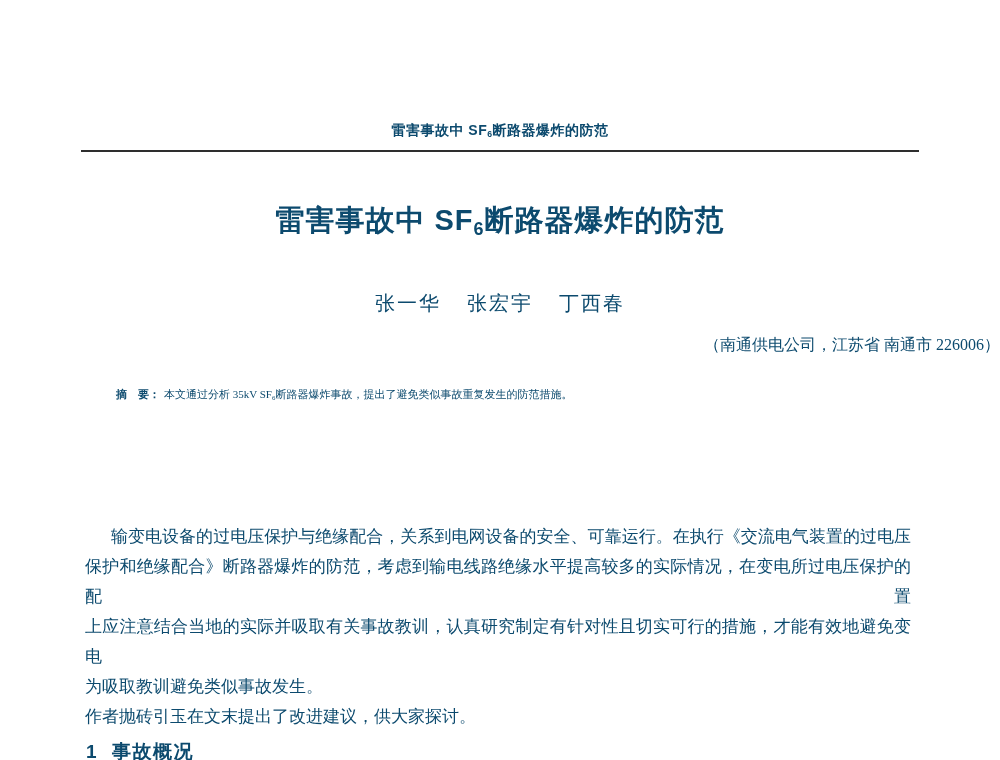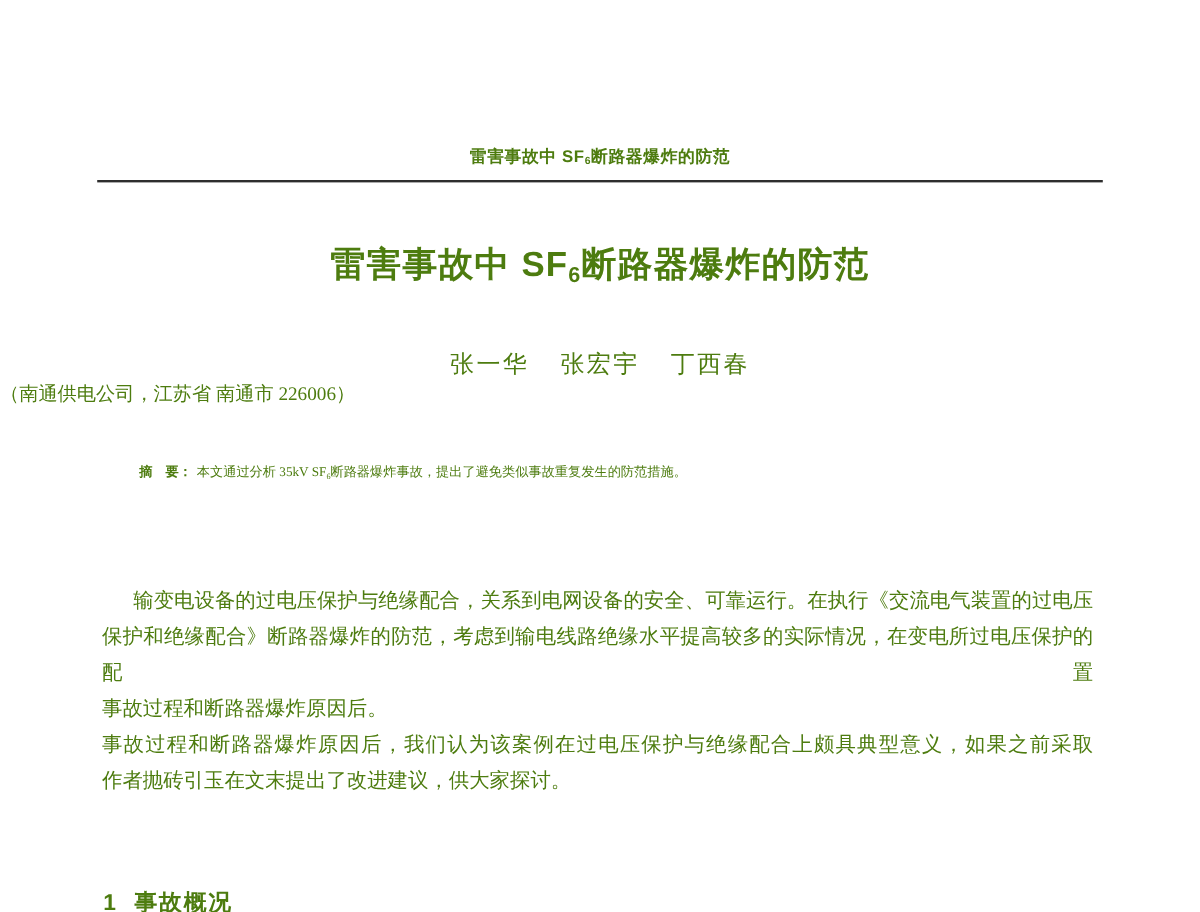--- a/index.html
+++ b/index.html
@@ -2,21 +2,21 @@
 <html><head>
 <meta charset="utf-8">
 <style>
   html, body { margin: 0; padding: 0; background: #e8e8e8; }
   .page {
     position: relative;
     width: 1000px;
     height: 760px;
     background: #ffffff;
     overflow: hidden;
-    color: #4d7c0f;
+    color: #0c4a6e;
     font-family: "Liberation Serif", "DejaVu Serif", serif;
   }
 
   .running-header {
     position: absolute;
     top: 122px; left: 0; width: 100%;
     text-align: center;
     font-family: "Liberation Sans", "DejaVu Sans", sans-serif;
     font-weight: bold;
     font-size: 14px;
@@ -41,22 +41,22 @@
   .authors {
     position: absolute;
     top: 290px; left: 0; width: 100%;
     text-align: center;
     font-size: 20px;
     letter-spacing: 2px;
   }
   .author + .author { margin-left: 26px; }
   .affiliation {
     position: absolute;
-    top: 318px; left: 0; width: 100%;
-    text-align: left;
+    top: 335px; left: 0; width: 100%;
+    text-align: right;
     font-size: 16px;
   }
   .abstract-block {
     position: absolute;
     top: 381px; left: 116px; width: 796px;
     font-size: 11px;
     line-height: 27px;
   }
   .abs-label {
     font-family: "Liberation Sans", "DejaVu Sans", sans-serif;
@@ -64,21 +64,21 @@
     margin-right: 4px;
   }
   .body-text {
     position: absolute;
     top: 486px; left: 85px; width: 826px;
     font-size: 17px;
     line-height: 30px;
   }
   .bline { width: 100%; }
   .just { text-align: justify; text-align-last: justify; }
-  .indent1 { text-indent: 26px; }
+  .indent1 { text-indent: 26px; margin-top: 36px; }
   .indent2 { text-indent: 37px; }
   .sub {
     font-size: 62%;
     line-height: 0;
     position: relative;
     top: 0.28em;
   }
   .section-heading {
     position: absolute;
     top: 739px; left: 86px;
@@ -113,22 +113,22 @@
 
   <div class="abstract-block">
     <div class="abs-line">
       <span class="abs-label">摘　要：</span><span>本文通过分析 35kV SF</span><span class="sub">6</span><span>断路器爆炸事故，提出了避免类似事故重复发生的防范措施。</span>
     </div>
   </div>
 
   <div class="body-text">
     <div class="bline just indent1">输变电设备的过电压保护与绝缘配合，关系到电网设备的安全、可靠运行。在执行《交流电气装置的过电压</div>
     <div class="bline just">保护和绝缘配合》断路器爆炸的防范，考虑到输电线路绝缘水平提高较多的实际情况，在变电所过电压保护的配置</div>
-    <div class="bline">事故过程和断路器爆炸原因后。</div>
-    <div class="bline just">事故过程和断路器爆炸原因后，我们认为该案例在过电压保护与绝缘配合上颇具典型意义，如果之前采取</div>
+    <div class="bline just">上应注意结合当地的实际并吸取有关事故教训，认真研究制定有针对性且切实可行的措施，才能有效地避免变电</div>
+    <div class="bline">为吸取教训避免类似事故发生。</div>
     <div class="bline">作者抛砖引玉在文末提出了改进建议，供大家探讨。</div>
   </div>
 
   <div class="section-heading">
     <span class="sec-num">1</span><span class="sec-title">事故概况</span>
   </div>
 
 </div>
 
 </body></html>

